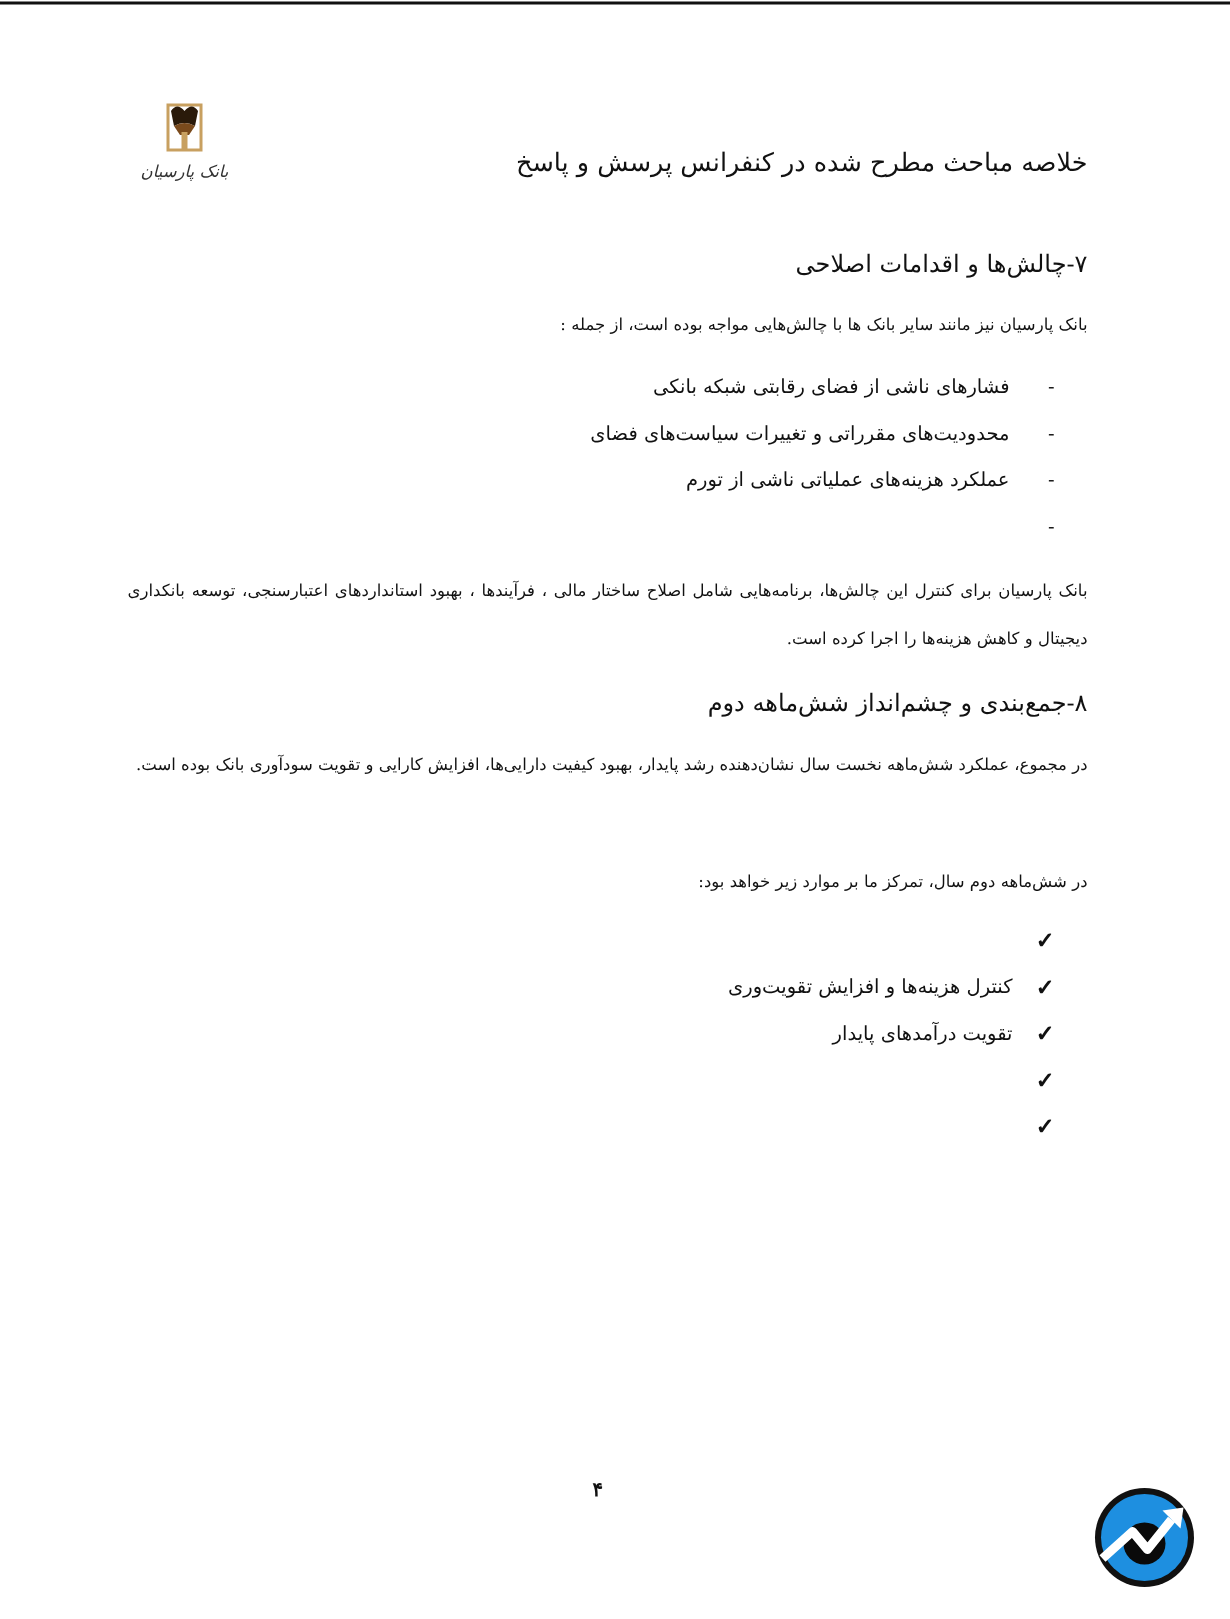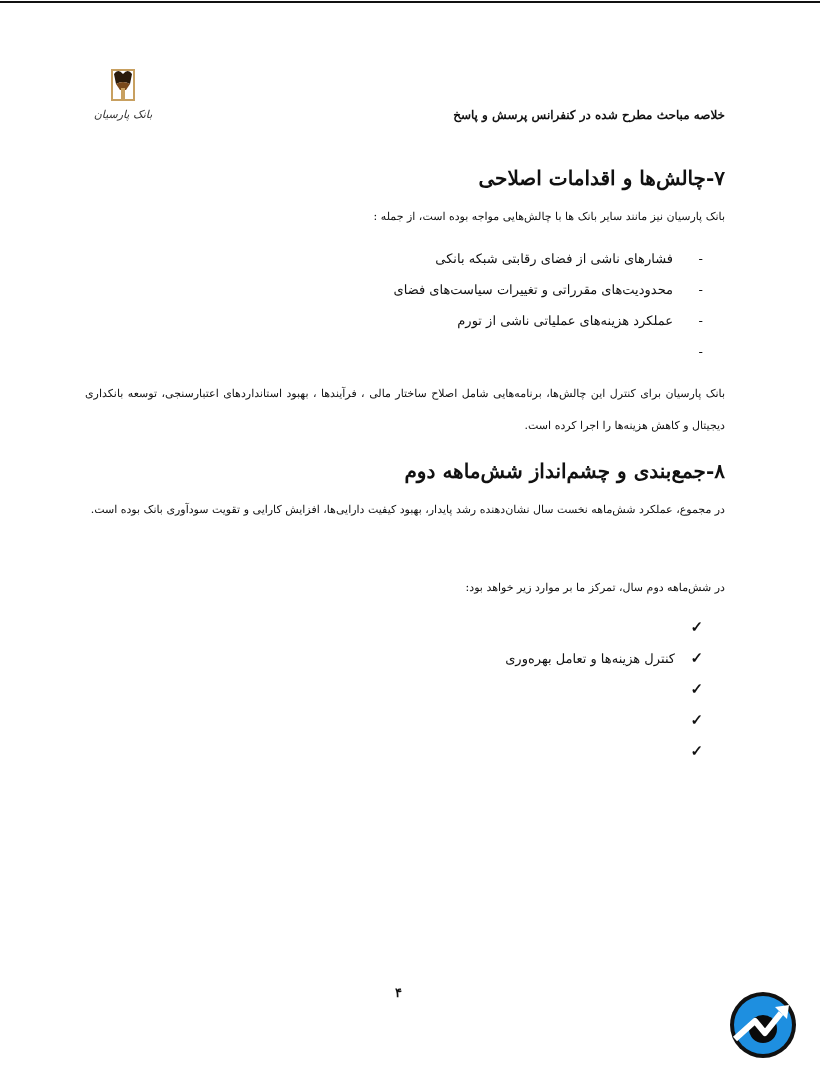--- a/index.html
+++ b/index.html
@@ -5,22 +5,22 @@
     html, body { margin: 0; padding: 0; background: #ffffff; }
     body {
       width: 820px; height: 1079px; position: relative; overflow: hidden;
       font-family: "DejaVu Serif", "Liberation Serif", serif;
       color: #111;
     }
     .top-rule { position: absolute; left: 0; top: 1px; width: 820px; height: 2px; background: #111; }
     .logo { position: absolute; left: 88px; top: 58px; width: 70px; height: 60px; }
     .logo-caption { position: absolute; left: 88px; top: 96px; width: 70px; text-align: center; font-size: 11px; direction: rtl; color: #333; font-style: italic; margin-top: 12px; }
     .doc { position: absolute; left: 85px; width: 640px; direction: rtl; text-align: right; }
-    .title { top: 108px; font-size: 12px; font-weight: bold; }
-    .h2 { font-size: 20px; font-weight: bold; }
+    .title { top: 98px; font-size: 17px; font-weight: normal; }
+    .h2 { font-size: 16px; font-weight: normal; }
     .p { font-size: 11px; line-height: 32px; text-align: justify; }
     .list { position: absolute; direction: rtl; text-align: right; right: 117px; width: 400px; margin: 0; padding: 0; list-style: none; }
     .list li { font-size: 13px; height: 31px; line-height: 31px; display: flex; flex-direction: row; }
     .bullet { display: inline-block; width: 30px; text-align: right; font-size: 13px; }
     .check { display: inline-block; width: 28px; text-align: right; font-size: 15px; font-weight: bold; }
     .page-num { position: absolute; left: 395px; top: 985px; font-size: 13px; font-weight: bold; }
     .badge { position: absolute; left: 729px; top: 991px; width: 68px; height: 68px; }
   </style>
 </head>
 <body>
@@ -63,24 +63,25 @@
 <div class="doc h2" style="top:459px;">۸-جمع‌بندی و چشم‌انداز شش‌ماهه دوم</div>
 <div class="doc p" style="top:494px;">در مجموع، عملکرد شش‌ماهه نخست سال نشان‌دهنده رشد پایدار، بهبود کیفیت دارایی‌ها، افزایش کارایی و تقویت سودآوری بانک بوده است.</div>
 <div class="doc p" style="top:572px;">در شش‌ماهه دوم سال، تمرکز ما بر موارد زیر خواهد بود:</div>
 
 <ul class="list" style="top:612px;">
   <li>
       <span class="check">✓</span>
     </li>
   <li>
       <span class="check">✓</span>
-      <span>کنترل هزینه‌ها و تعامل بهره‌وری</span>
+      <span>کنترل هزینه‌ها و افزایش تقویت‌وری</span>
     </li>
   <li>
       <span class="check">✓</span>
+      <span>تقویت درآمدهای پایدار</span>
     </li>
   <li>
       <span class="check">✓</span>
     </li>
   <li>
       <span class="check">✓</span>
     </li>
 </ul>
 
 <div class="page-num">۴</div>

